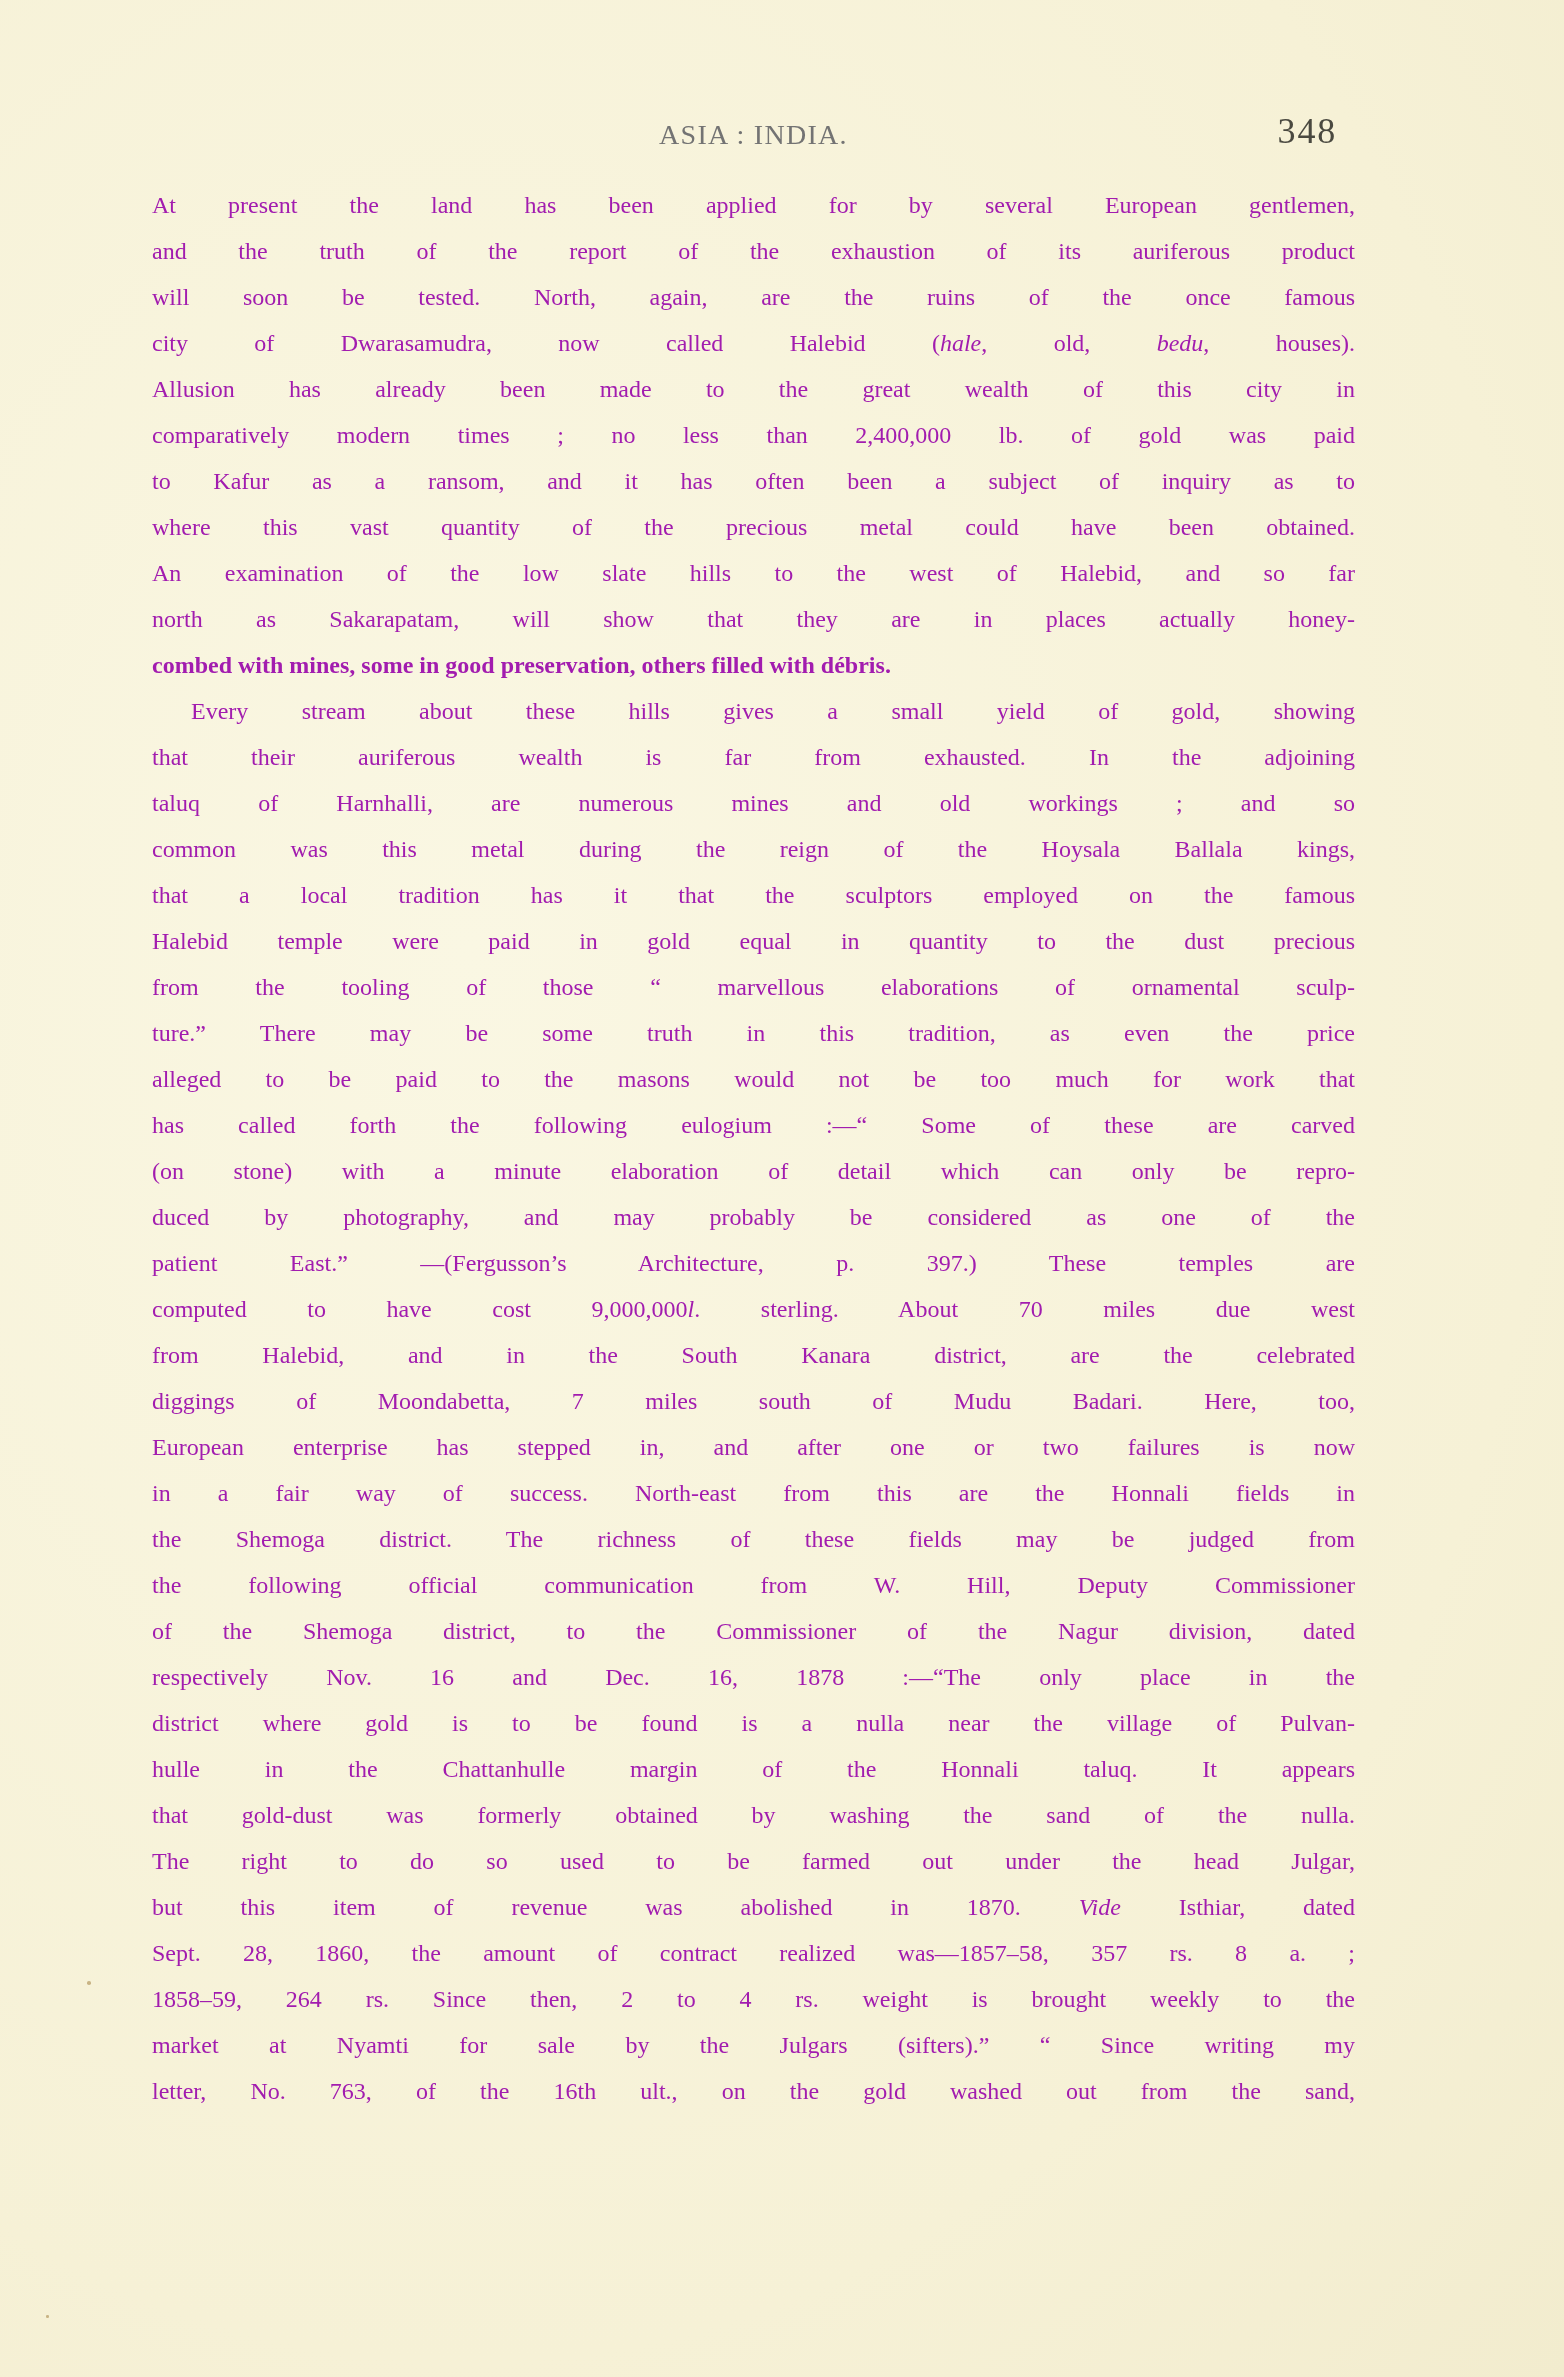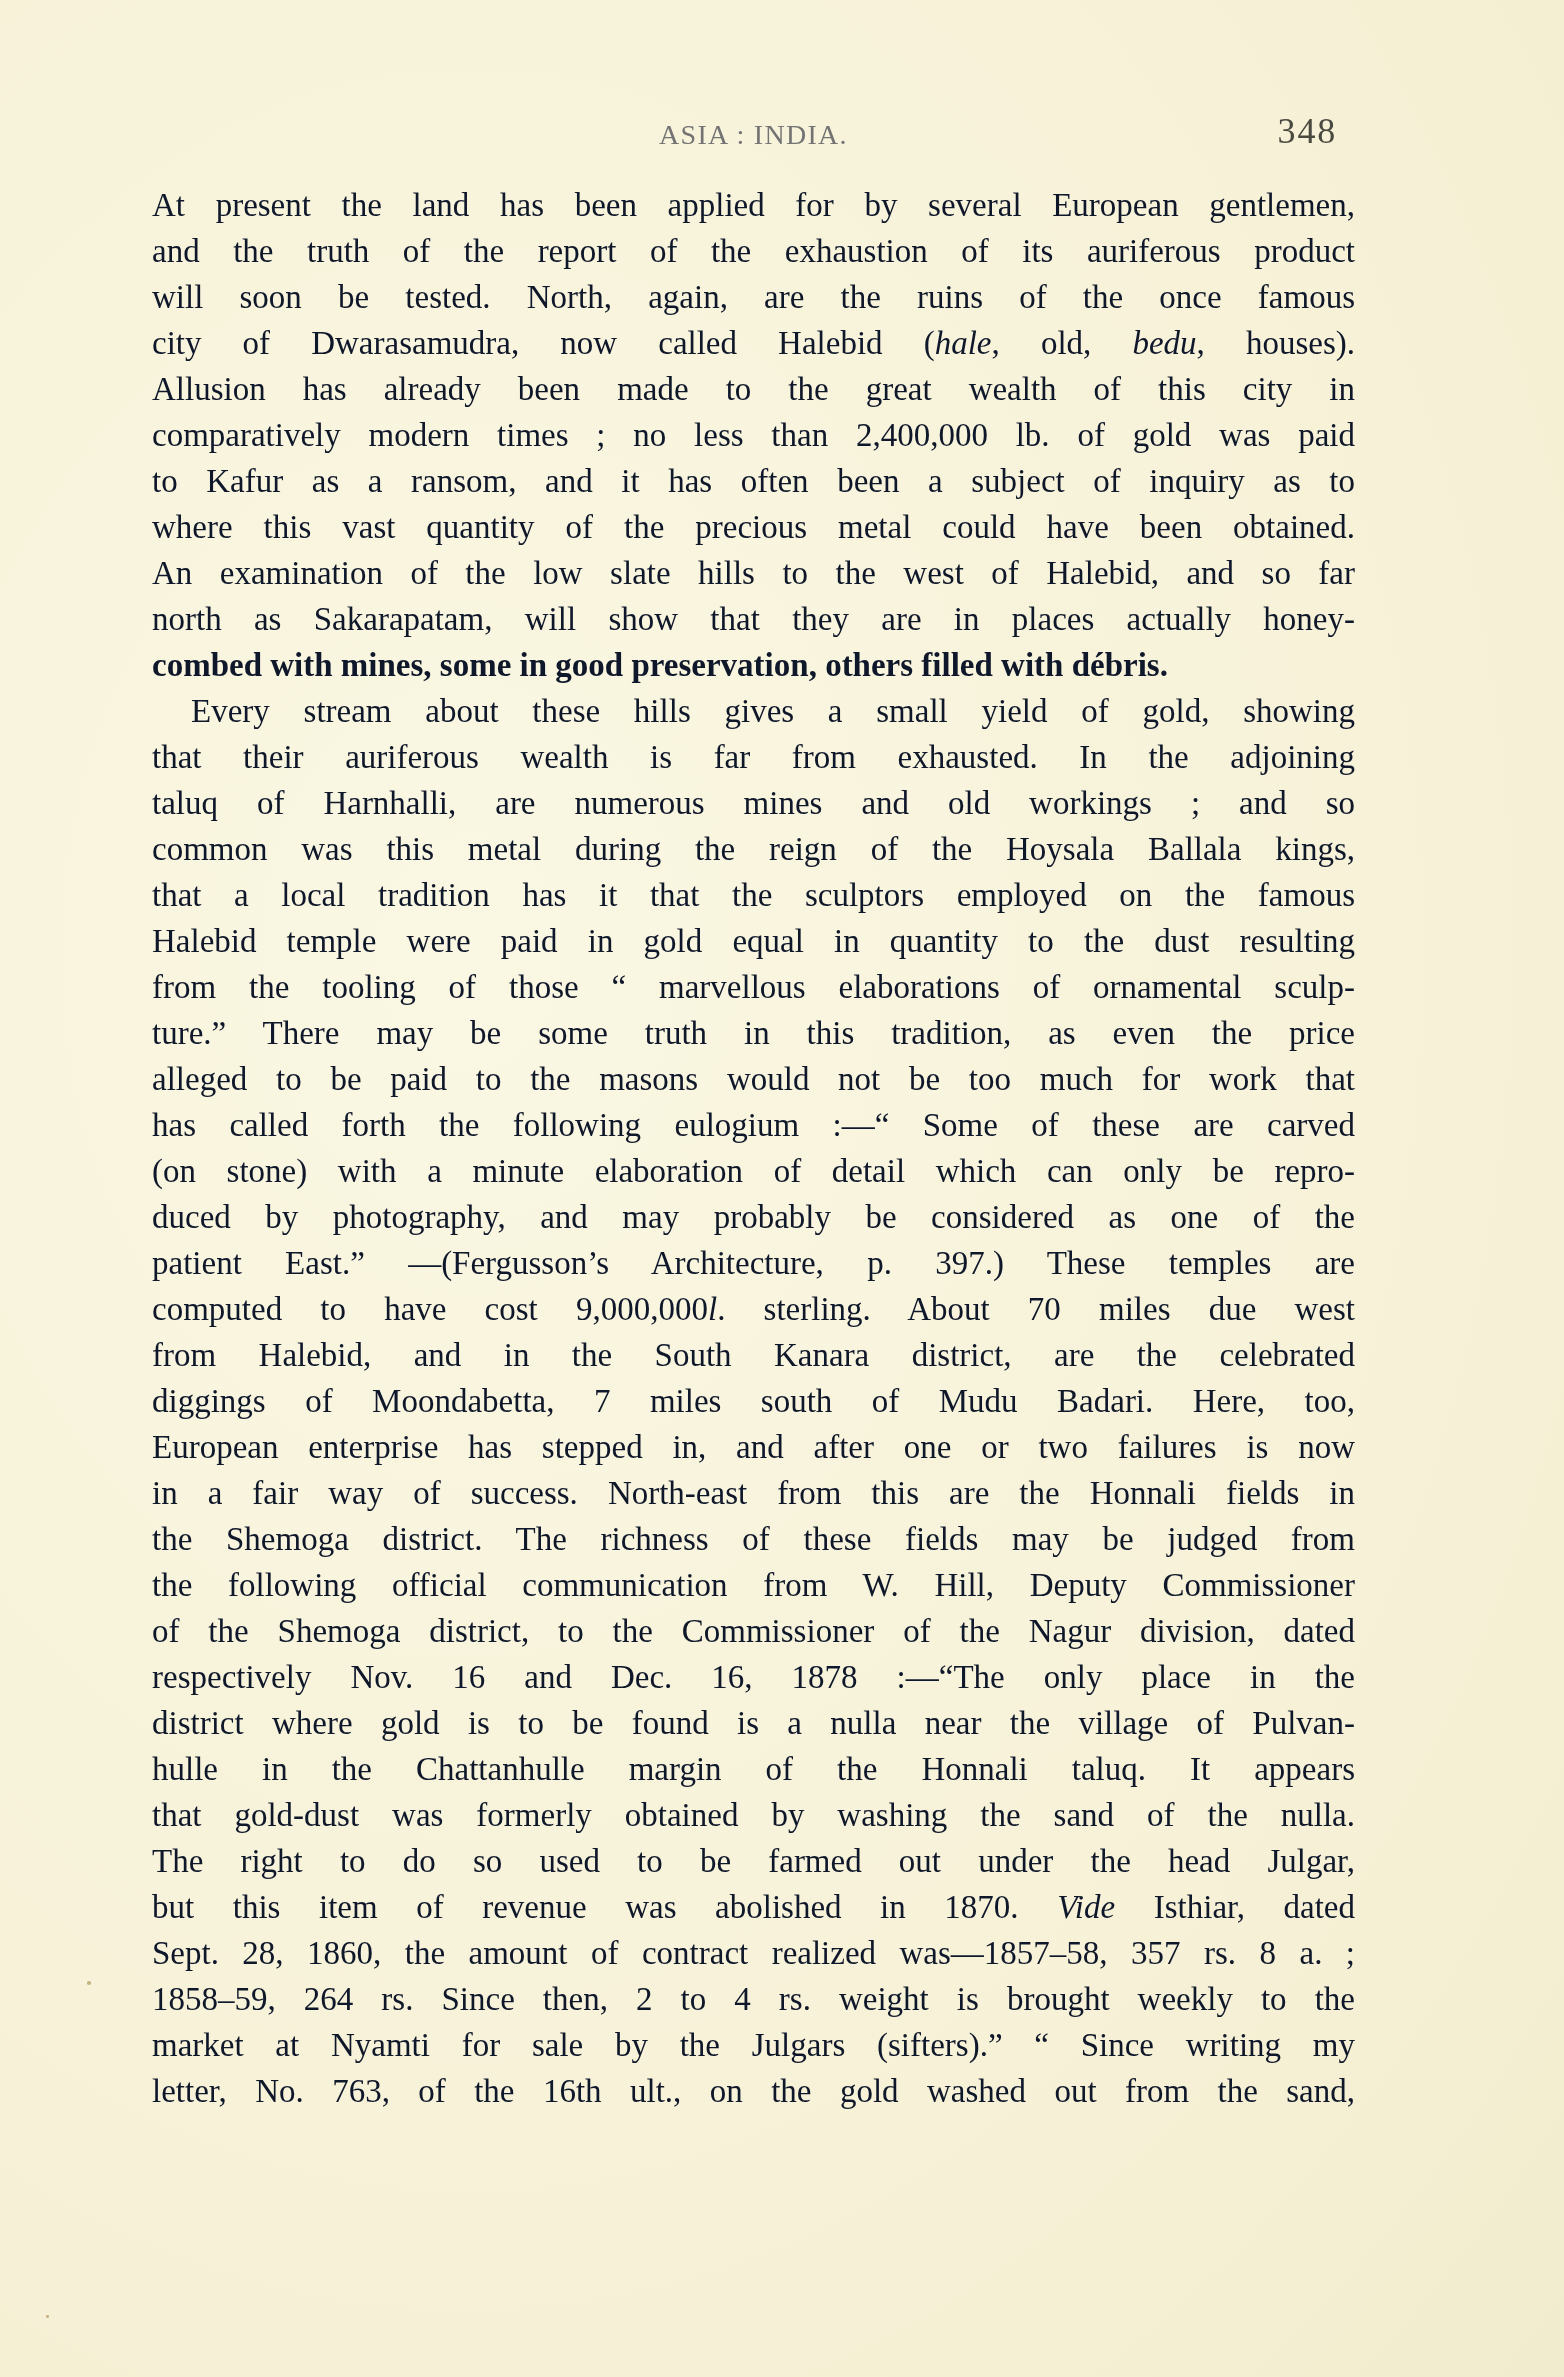--- a/index.html
+++ b/index.html
@@ -50,25 +50,25 @@
   .body-text {
     position: absolute;
     top: 182px;
     left: 152px;
     width: 1203px;
   }
   .line {
     display: block;
     height: 46px;
     line-height: 46px;
-    font-size: 33px;
+    font-size: 24px;
     white-space: nowrap;
     text-align: justify;
     text-align-last: justify;
-    color: #0f172a;
+    color: #a21caf;
   }
   .line.last {
     text-align-last: left;
     font-weight: bold;
   }
   .line.indent {
     padding-left: 39px;
   }
   .line i {
   }
@@ -104,21 +104,21 @@
         <span class="line">An examination of the low slate hills to the west of Halebid, and so far</span>
         <span class="line">north as Sakarapatam, will show that they are in places actually honey-</span>
         <span class="line last">combed with mines, some in good preservation, others filled with débris.</span>
       </div>
       <div>
         <span class="line indent">Every stream about these hills gives a small yield of gold, showing</span>
         <span class="line">that their auriferous wealth is far from exhausted.  In the adjoining</span>
         <span class="line">taluq of Harnhalli, are numerous mines and old workings ;  and so</span>
         <span class="line">common was this metal during the reign of the Hoysala Ballala kings,</span>
         <span class="line">that a local tradition has it that the sculptors employed on the famous</span>
-        <span class="line">Halebid temple were paid in gold equal in quantity to the dust resulting</span>
+        <span class="line">Halebid temple were paid in gold equal in quantity to the dust precious</span>
         <span class="line">from the tooling of those “ marvellous elaborations of ornamental sculp-</span>
         <span class="line">ture.”  There may be some truth in this tradition, as even the price</span>
         <span class="line">alleged to be paid to the masons would not be too much for work that</span>
         <span class="line">has called forth the following eulogium :—“ Some of these are carved</span>
         <span class="line">(on stone) with a minute elaboration of detail which can only be repro-</span>
         <span class="line">duced by photography, and may probably be considered as one of the</span>
         <span class="line">patient East.” —(Fergusson’s Architecture, p. 397.)  These temples are</span>
         <span class="line"><span>computed to have cost 9,000,000</span><i>l</i><span>. sterling.  About 70 miles due west</span></span>
         <span class="line">from Halebid, and in the South Kanara district, are the celebrated</span>
         <span class="line">diggings of Moondabetta, 7 miles south of Mudu Badari.  Here, too,</span>

